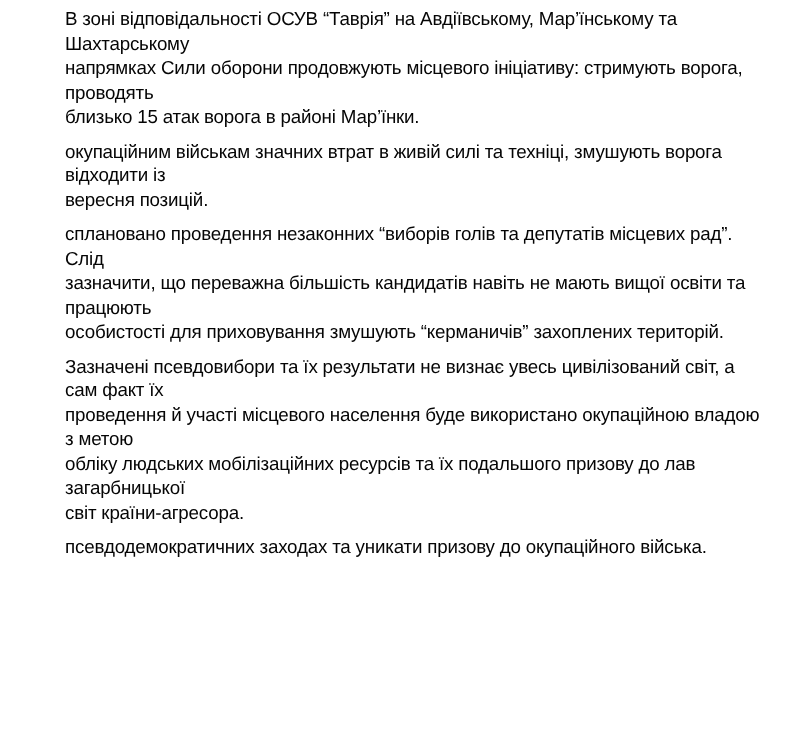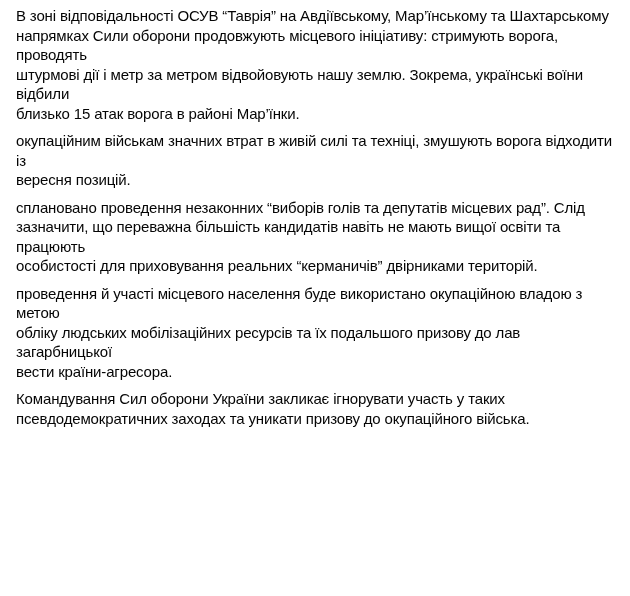--- a/index.html
+++ b/index.html
@@ -6,44 +6,43 @@
   body { width: 630px; height: 596px; overflow: hidden; }
   .post {
     padding: 6px 14px 0 16px;
     font-family: "Liberation Sans", sans-serif;
     font-size: 15px;
     line-height: 19.6px;
     color: #050505;
     letter-spacing: -0.15px;
   }
   .para { margin: 0 0 7.6px 0; }
-  .line { display: block; }
+  .line { display: block; margin-left: 36px; }
 </style>
 </head>
 <body>
 
 <div class="post">
   <p class="para">
     <span class="line">В зоні відповідальності ОСУВ “Таврія” на Авдіївському, Мар’їнському та Шахтарському</span>
     <span class="line">напрямках Сили оборони продовжують місцевого ініціативу: стримують ворога, проводять</span>
-    <span class="line">штурмові дії і метр за метром відвойовують нашу землю. Зокрема, українські воїни відбили</span>
     <span class="line">близько 15 атак ворога в районі  Мар’їнки.</span>
   </p>
   <p class="para">
     <span class="line">окупаційним військам значних втрат в живій силі та техніці, змушують ворога відходити із</span>
     <span class="line">вересня позицій.</span>
   </p>
   <p class="para">
     <span class="line">сплановано проведення незаконних “виборів голів та депутатів місцевих рад”. Слід</span>
     <span class="line">зазначити, що переважна більшість кандидатів навіть не мають вищої освіти та працюють</span>
-    <span class="line">особистості для приховування реальних “керманичів” двірниками територій.</span>
+    <span class="line">особистості для приховування змушують “керманичів” захоплених територій.</span>
   </p>
   <p class="para">
+    <span class="line">Зазначені псевдовибори та їх результати не визнає увесь цивілізований світ, а сам факт їх</span>
     <span class="line">проведення й участі місцевого населення буде використано окупаційною владою з метою</span>
     <span class="line">обліку людських мобілізаційних ресурсів та їх подальшого призову до лав загарбницької</span>
-    <span class="line">вести країни-агресора.</span>
+    <span class="line">світ країни-агресора.</span>
   </p>
   <p class="para">
-    <span class="line">Командування Сил оборони України закликає ігнорувати участь у таких</span>
     <span class="line">псевдодемократичних заходах та уникати призову до окупаційного війська.</span>
   </p>
 
 </div>
 
 </body></html>

